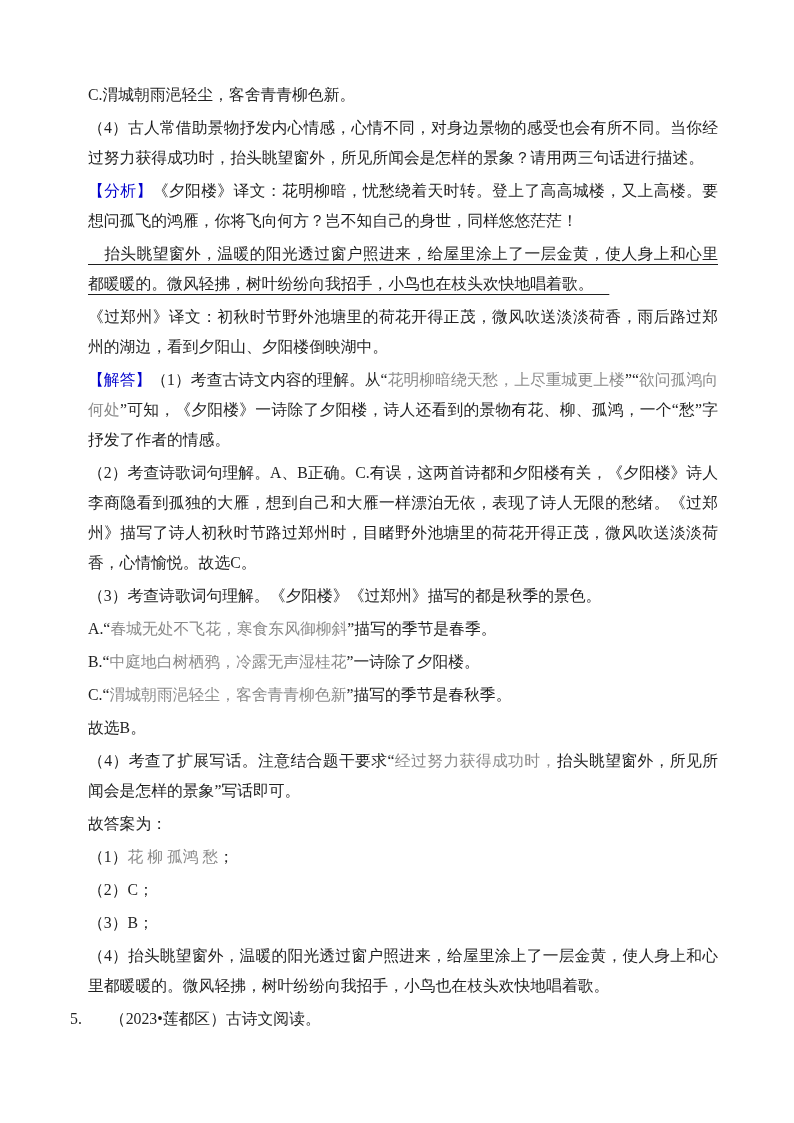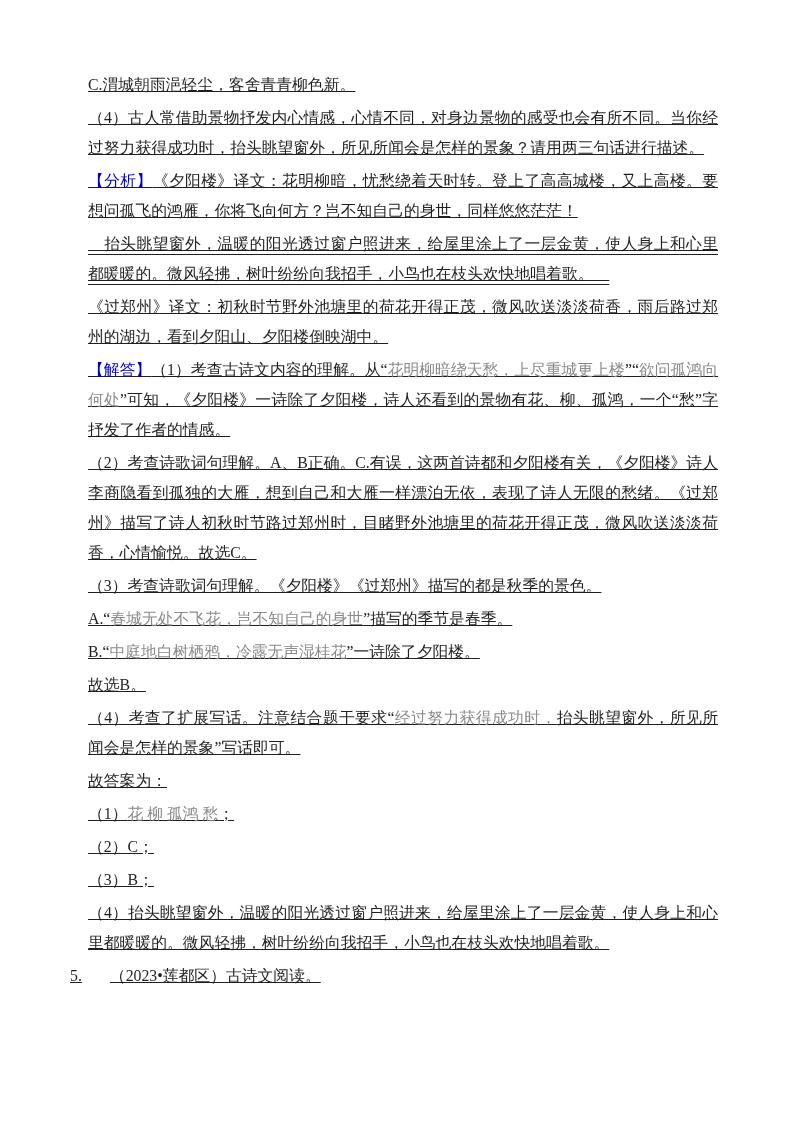--- a/index.html
+++ b/index.html
@@ -6,28 +6,27 @@
   body {
     width: 794px; height: 1123px;
     background: var(--bg, #ffffff);
     font-family: "Liberation Serif", "DejaVu Serif", serif;
     color: var(--text, #1f1f1f);
     position: relative;
     overflow: hidden;
   }
   .page-content {
     position: absolute;
-    left: 88px; top: 70px;
+    left: 88px; top: 80px;
     width: 630px;
     font-size: 15.8px;
     line-height: 30px;
     letter-spacing: 0;
     text-align: justify;
     text-justify: inter-ideograph;
-    text-decoration: underline;
   }
   p { margin: 0 0 3px 0; }
   .blue  { color: var(--blue, #0000cc); }
   .gray  { color: var(--gray, #8a8a8a); }
   .ul {
     text-decoration: underline;
     text-decoration-thickness: 1px;
     text-underline-offset: 5px;
     white-space: pre-wrap;
   }
@@ -48,24 +47,25 @@
   <p><span class="ul">　抬头眺望窗外，温暖的阳光透过窗户照进来，给屋里涂上了一层金黄，使人身上和心里都暖暖的。微风轻拂，树叶纷纷向我招手，小鸟也在枝头欢快地唱着歌。　</span></p>
 
   <p><span>《过郑州》译文：初秋时节野外池塘里的荷花开得正茂，微风吹送淡淡荷香，雨后路过郑州的湖边，看到夕阳山、夕阳楼倒映湖中。</span></p>
 
   <p><span class="blue">【解答】</span><span>（1）考查古诗文内容的理解。从“</span><span class="gray">花明柳暗绕天愁，上尽重城更上楼</span><span>”“</span><span class="gray">欲问孤鸿向何处</span><span>”可知，《夕阳楼》一诗除了夕阳楼，诗人还看到的景物有花、柳、孤鸿，一个“愁”字抒发了作者的情感。</span></p>
 
   <p><span>（2）考查诗歌词句理解。A、B正确。C.有误，这两首诗都和夕阳楼有关，《夕阳楼》诗人李商隐看到孤独的大雁，想到自己和大雁一样漂泊无依，表现了诗人无限的愁绪。《过郑州》描写了诗人初秋时节路过郑州时，目睹野外池塘里的荷花开得正茂，微风吹送淡淡荷香，心情愉悦。故选C。</span></p>
 
   <p><span>（3）考查诗歌词句理解。《夕阳楼》《过郑州》描写的都是秋季的景色。</span></p>
 
-  <p><span>A.“</span><span class="gray">春城无处不飞花，岂不知自己的身世</span><span>”描写的季节是春季。</span></p>
+  <p><span>A.“</span><span class="gray">春城无处不飞花，寒食东风御柳斜</span><span>”描写的季节是春季。</span></p>
 
   <p><span>B.“</span><span class="gray">中庭地白树栖鸦，冷露无声湿桂花</span><span>”一诗除了夕阳楼。</span></p>
 
+  <p><span>C.“</span><span class="gray">渭城朝雨浥轻尘，客舍青青柳色新</span><span>”描写的季节是春秋季。</span></p>
 
   <p><span>故选B。</span></p>
 
   <p><span>（4）考查了扩展写话。注意结合题干要求“</span><span class="gray">经过努力获得成功时，</span><span>抬头眺望窗外，所见所闻会是怎样的景象”写话即可。</span></p>
 
   <p><span>故答案为：</span></p>
 
   <p><span>（1）</span><span class="gray">花 柳 孤鸿 愁</span><span>；</span></p>
 
   <p><span>（2）C；</span></p>

